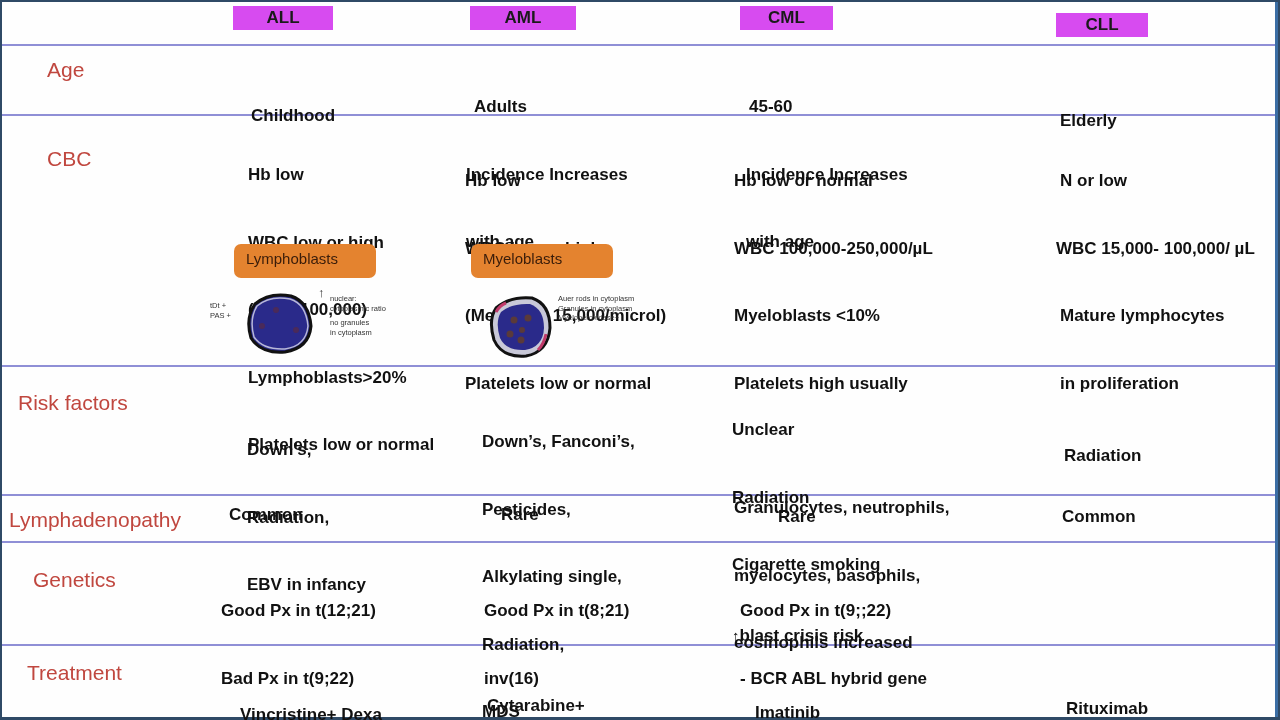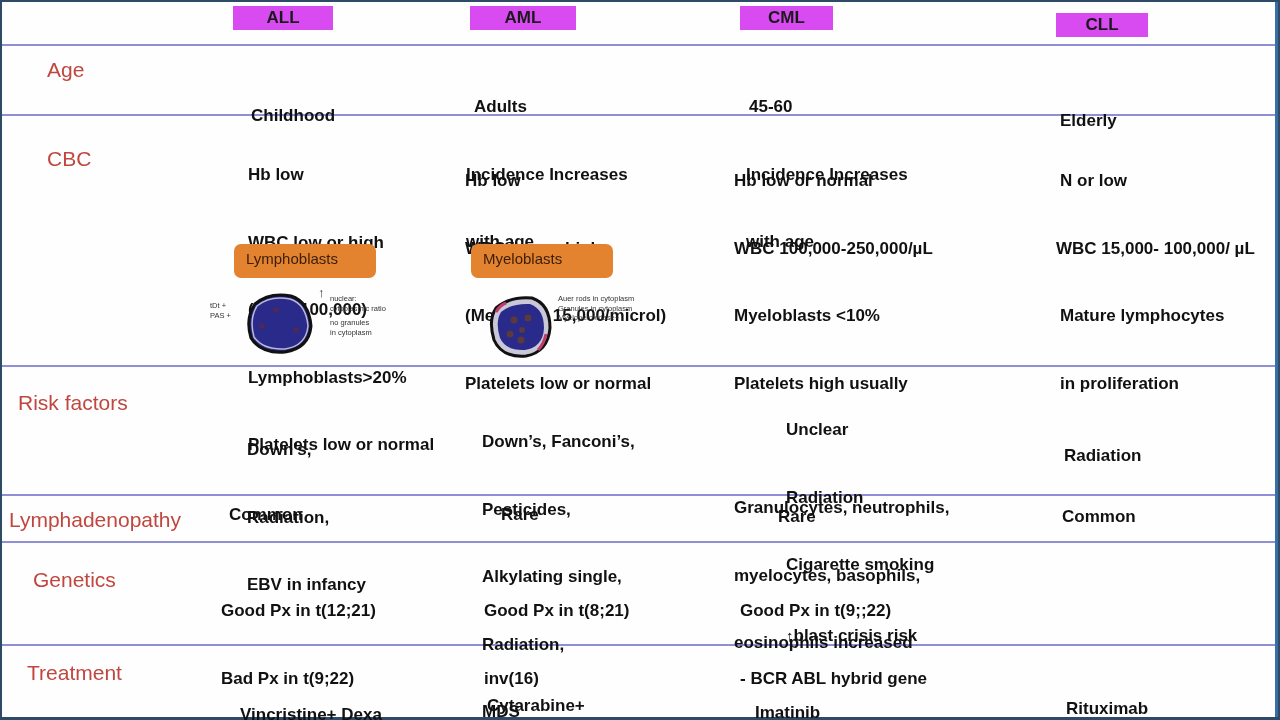--- a/index.html
+++ b/index.html
@@ -143,21 +143,21 @@
     <div>Radiation,</div>
     <div>EBV in infancy</div>
   </div>
   <div class="cell" style="left:480px;top:384px">
     <div>Down’s, Fanconi’s,</div>
     <div>Pesticides,</div>
     <div>Alkylating single,</div>
     <div>Radiation,</div>
     <div>MDS</div>
   </div>
-  <div class="cell" style="left:784px;top:372px">
+  <div class="cell" style="left:730px;top:372px">
     <div>Unclear</div>
     <div>Radiation</div>
     <div>Cigarette smoking</div>
     <div style="margin-top:3px"><span style="font-size:15px">↑</span><span>blast crisis risk</span></div>
   </div>
   <div class="cell" style="left:1062px;top:398px">
     <div>Radiation</div>
   </div>
 
   <div class="cell" style="left:227px;top:502px"><div>Common</div></div>

